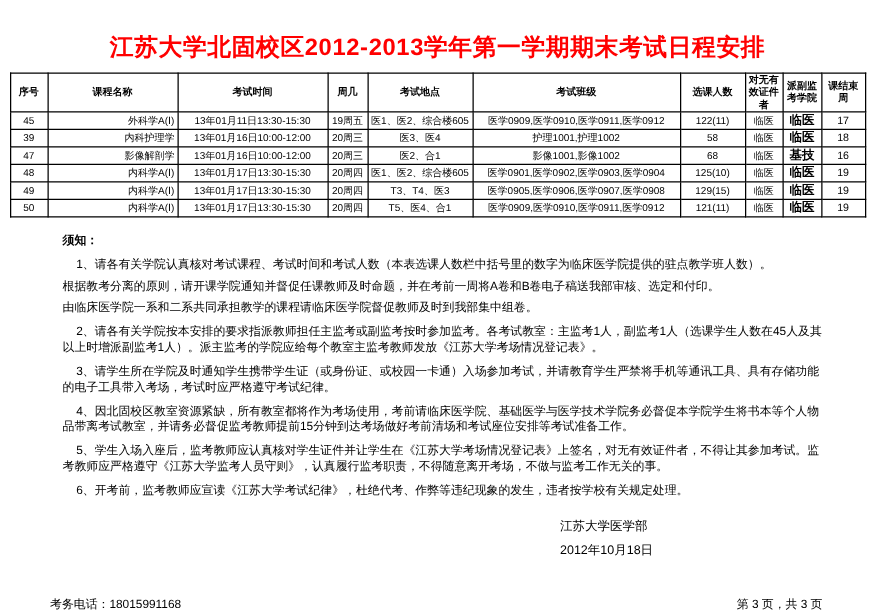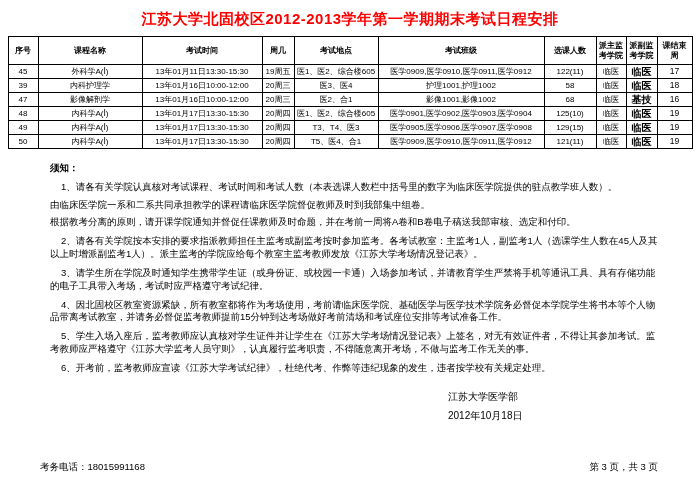--- a/index.html
+++ b/index.html
@@ -6,23 +6,23 @@
   .page {
     position:relative;
     width:700px; height:491px;
     background:#ffffff;
     color:#000;
     font-family:"Liberation Sans","DejaVu Sans",sans-serif;
     overflow:hidden;
     box-sizing:border-box;
   }
   .doc-title {
-    padding-top:10px;
+    padding-top:25px;
     text-align:center;
-    font-size:15px;
+    font-size:19px;
     font-weight:bold;
     color:#ff0000;
     letter-spacing:0.5px;
   }
   table.exam-table {
     border-collapse:collapse;
     table-layout:fixed;
     width:684px;
     margin:7px auto 0 auto;
     padding-left:20px;
@@ -42,21 +42,21 @@
     word-break:break-all;
   }
   .exam-table td {
     font-size:8px;
     text-align:center;
     height:14px;
     white-space:nowrap;
     line-height:1;
     margin-left:48px;
   }
-  .exam-table td.c-course { text-align:center; }
+  .exam-table td.c-course { text-align:right; }
   .exam-table td.c-vice   { font-weight:bold; font-size:10px; }
   .exam-table td.c-week   { font-size:8.5px; }
   .notes {
     margin:13px 42px 0 40px;
     font-size:9.5px;
     line-height:1.35;
   }
   .notes-heading { font-weight:bold; margin:0 0 5px 0; }
   .notes p { margin:0;padding-left:10px; }
   .p-num { text-indent:11px; margin-top:6px !important; }
@@ -65,21 +65,21 @@
     float:right;
     width:180px;
     margin-top:12px;
     margin-right:72px;
     text-align:left;
     font-size:10px;
     line-height:1.9;
   }
   .footer {
     position:absolute;
-    left:40px; right:42px; bottom:17px;
+    left:40px; right:42px; bottom:1px;
     display:flex;
     justify-content:space-between;
     font-size:9.5px;
   }
 </style>
 </head>
 <body>
 
 <div class="page">
 
@@ -100,21 +100,21 @@
     </colgroup>
     <thead>
       <tr>
         <th>序号</th>
         <th>课程名称</th>
         <th>考试时间</th>
         <th>周几</th>
         <th>考试地点</th>
         <th>考试班级</th>
         <th>选课人数</th>
-        <th>派主监考学院</th>
+        <th>对无有效证件者</th>
         <th>派副监考学院</th>
         <th>课结束周</th>
       </tr>
     </thead>
     <tbody>
       <tr>
         <td>45</td>
         <td class="c-course">外科学A(Ⅰ)</td>
         <td>13年01月11日13:30-15:30</td>
         <td>19周五</td>
@@ -184,22 +184,22 @@
         <td>临医</td>
         <td class="c-vice">临医</td>
         <td class="c-week">19</td>
       </tr>
     </tbody>
   </table>
 
   <div class="notes">
     <p class="notes-heading">须知：</p>
     <p class="p-num">1、请各有关学院认真核对考试课程、考试时间和考试人数（本表选课人数栏中括号里的数字为临床医学院提供的驻点教学班人数）。</p>
+    <p class="p-sub">根据教考分离的原则，请开课学院通知并督促任课教师及时命题，并在考前一周将A卷和B卷电子稿送我部审核、选定和付印。</p>
     <p class="p-sub">由临床医学院一系和二系共同承担教学的课程请临床医学院督促教师及时到我部集中组卷。</p>
-    <p class="p-sub">根据教考分离的原则，请开课学院通知并督促任课教师及时命题，并在考前一周将A卷和B卷电子稿送我部审核、选定和付印。</p>
     <p class="p-num">2、请各有关学院按本安排的要求指派教师担任主监考或副监考按时参加监考。各考试教室：主监考1人，副监考1人（选课学生人数在45人及其以上时增派副监考1人）。派主监考的学院应给每个教室主监考教师发放《江苏大学考场情况登记表》。</p>
     <p class="p-num">3、请学生所在学院及时通知学生携带学生证（或身份证、或校园一卡通）入场参加考试，并请教育学生严禁将手机等通讯工具、具有存储功能的电子工具带入考场，考试时应严格遵守考试纪律。</p>
     <p class="p-num">4、因北固校区教室资源紧缺，所有教室都将作为考场使用，考前请临床医学院、基础医学与医学技术学院务必督促本学院学生将书本等个人物品带离考试教室，并请务必督促监考教师提前15分钟到达考场做好考前清场和考试座位安排等考试准备工作。</p>
     <p class="p-num">5、学生入场入座后，监考教师应认真核对学生证件并让学生在《江苏大学考场情况登记表》上签名，对无有效证件者，不得让其参加考试。监考教师应严格遵守《江苏大学监考人员守则》，认真履行监考职责，不得随意离开考场，不做与监考工作无关的事。</p>
     <p class="p-num">6、开考前，监考教师应宣读《江苏大学考试纪律》，杜绝代考、作弊等违纪现象的发生，违者按学校有关规定处理。</p>
   </div>
 
   <div class="signature">
     <div>江苏大学医学部</div>
     <div>2012年10月18日</div>

